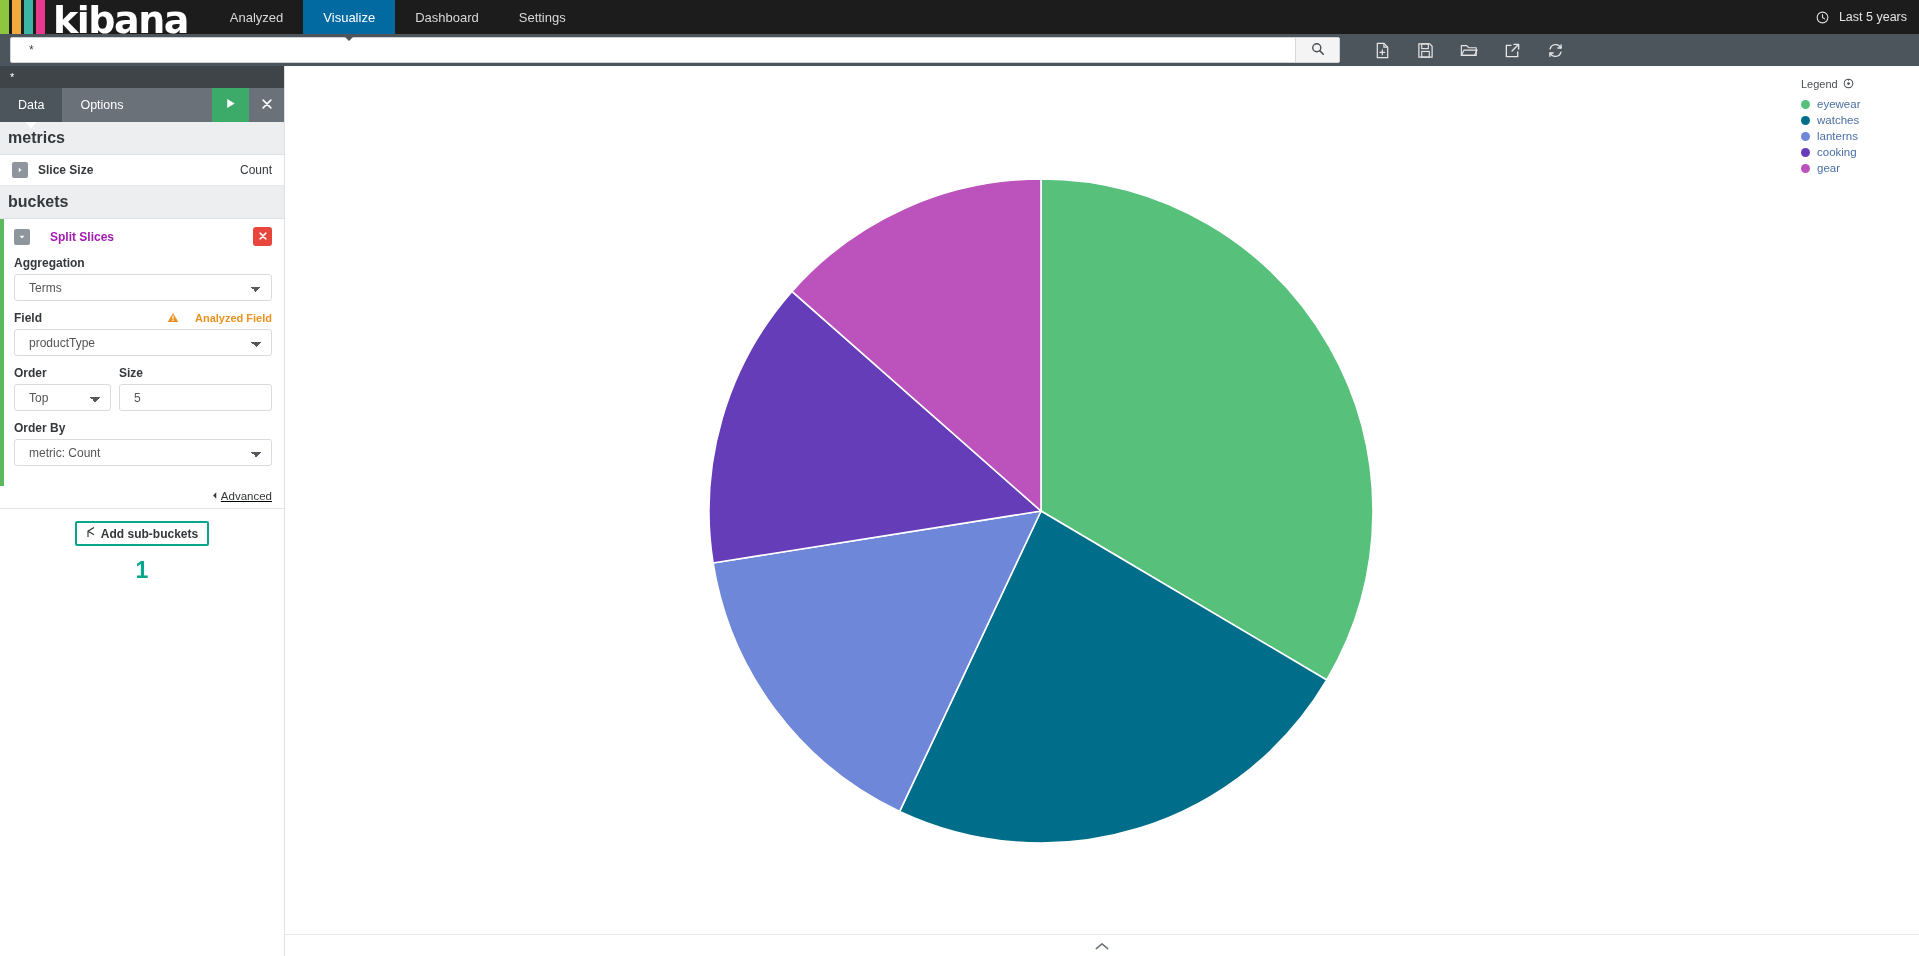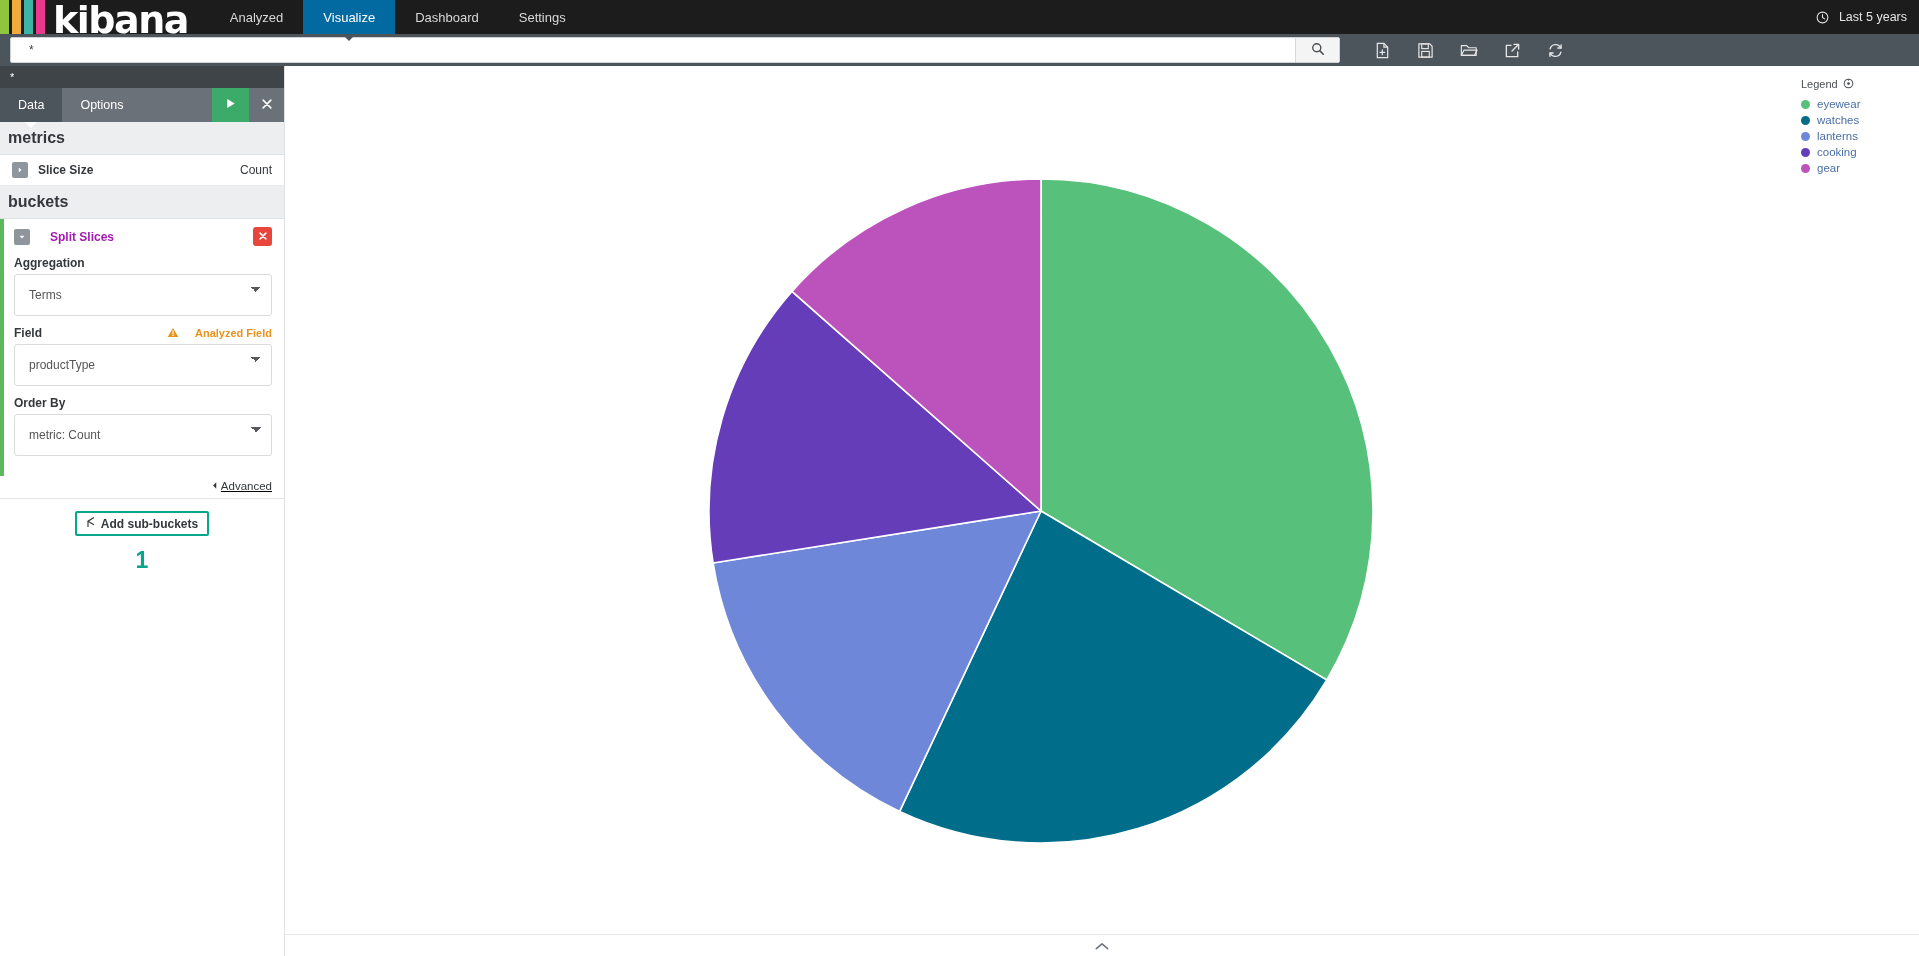--- a/index.html
+++ b/index.html
@@ -221,21 +221,21 @@
   .field-label-row { display: flex; align-items: center; margin-bottom: 4px; }
   .field-label { font-size: 12px; font-weight: bold; color: #34383c; }
   .analyzed-warn {
     margin-left: auto;
     display: flex; align-items: center; gap: 16px;
     color: #e8921f; font-size: 11px; font-weight: bold;
     cursor: pointer;
   }
   .sel, .txt {
     width: 100%;
-    height: 42px;
+    height: 27px;
     border: 1px solid #d9dcdf;
     border-radius: 3px;
     background: #ffffff;
     font-size: 12px;
     color: #555;
     padding: 0 8px 0 14px;
     font-family: "Liberation Sans", sans-serif;
     outline: none;
     appearance: none;
   }
@@ -509,20 +509,36 @@
                 </svg>
               </span>
               <span>Analyzed Field</span>
             </span>
           </div>
           <select class="sel">
             <option>productType</option>
           </select>
         </div>
 
+        <div class="field-group row2">
+          <div>
+            <div class="field-label-row">
+              <span class="field-label">Order</span>
+            </div>
+            <select class="sel">
+              <option>Top</option>
+            </select>
+          </div>
+          <div>
+            <div class="field-label-row">
+              <span class="field-label">Size</span>
+            </div>
+            <input class="txt" type="text" value="5" style="">
+          </div>
+        </div>
 
         <div class="field-group">
           <div class="field-label-row">
             <span class="field-label">Order By</span>
           </div>
           <select class="sel">
             <option>metric: Count</option>
           </select>
         </div>
       </div>

